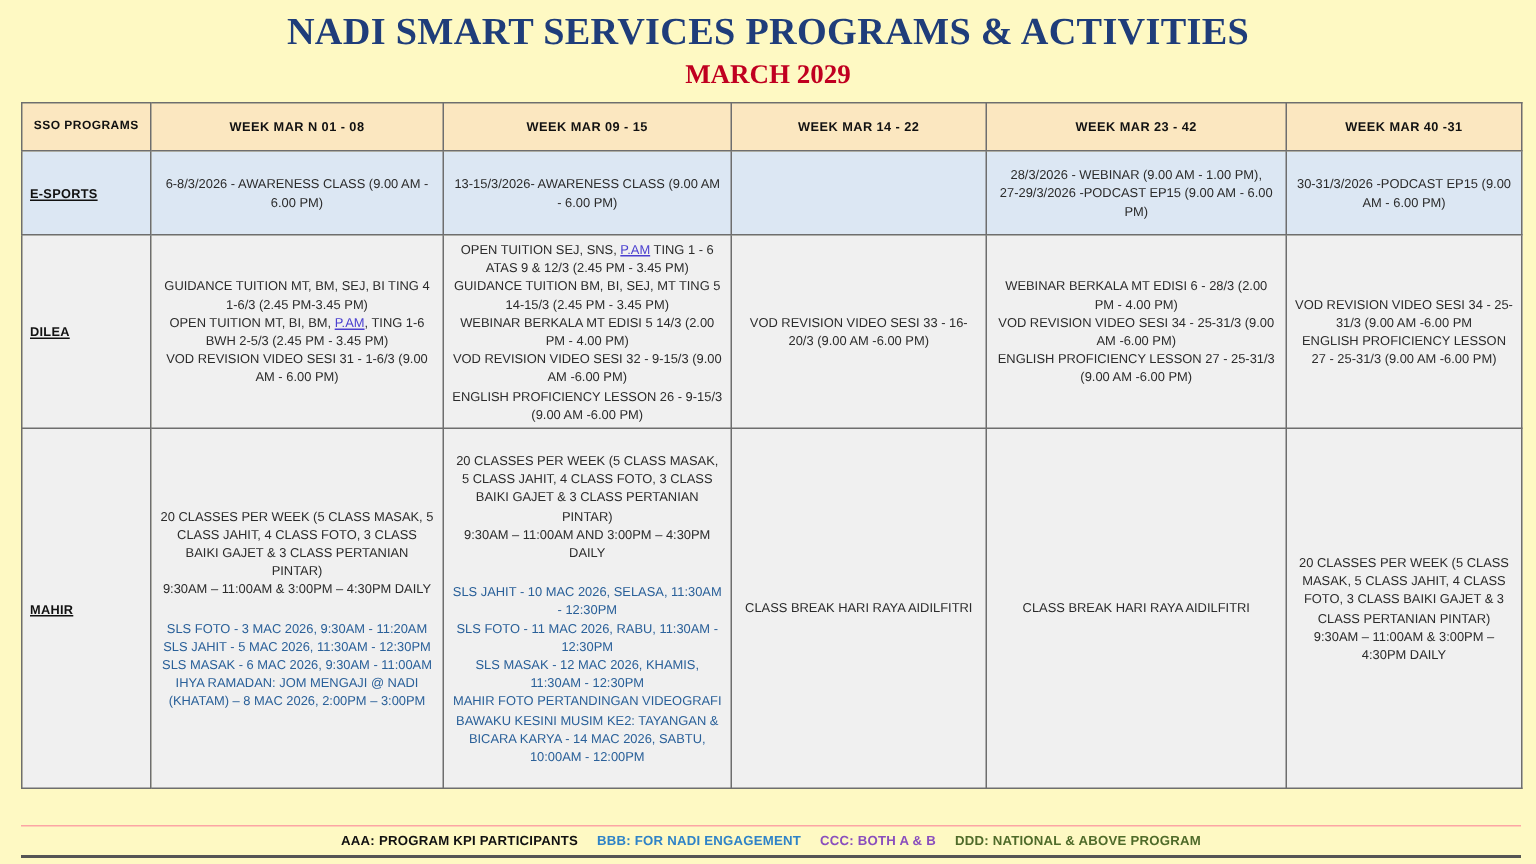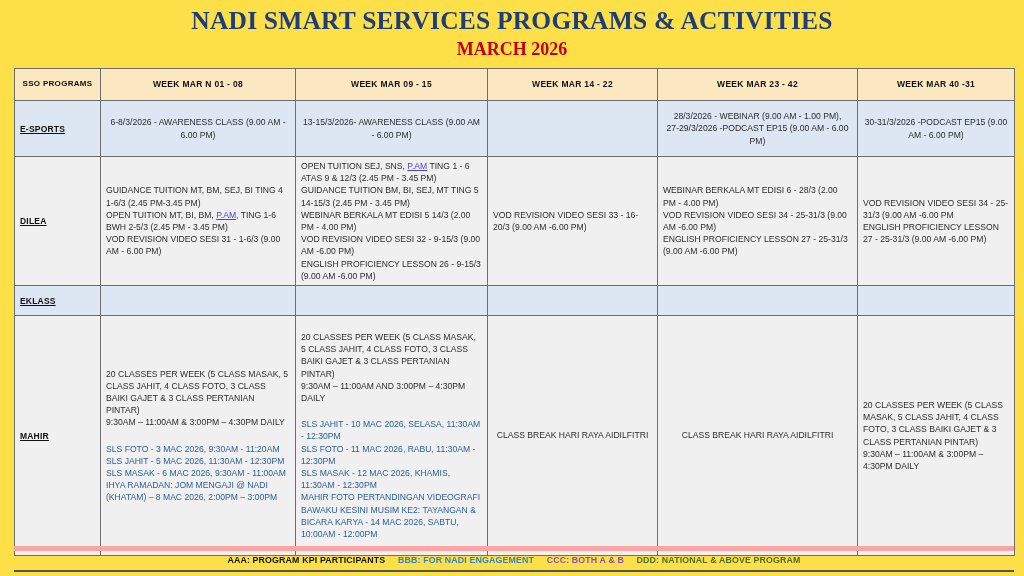--- a/index.html
+++ b/index.html
@@ -6,21 +6,21 @@
   html, body {
     margin: 0; padding: 0;
     width: 1024px; height: 576px;
     background: #ffffff;
     font-family: "Liberation Sans", sans-serif;
     overflow: hidden;
   }
   #page {
     position: relative;
     width: 1024px; height: 576px;
-    background: #fde047;
+    background: #fef9c3;
   }
   .title-block {
     text-align: center;
     padding-top: 6px;
   }
   .main-title {
     font-family: "Liberation Serif", serif;
     font-weight: bold;
     font-size: 25.5px;
     color: #1f3d7a;
@@ -84,41 +84,41 @@
 
   tr.blue td { background: #dce7f3; }
   tr.grey td { background: #f0f0f0; }
 
   td.cell {
     font-size: 8.6px;
     color: #2b2b2b;
     line-height: 1.42;
   }
   td.cell.center { text-align: center; }
-  td.cell.left { text-align: left; }
+  td.cell.left { text-align: center; }
 
   .blk { white-space: pre-line; }
   .blk + .blk { margin-top: 14px; }
   .blue-text { color: #2a6099; }
   .lnk {
     color: #4a3fcf;
     text-decoration: underline;
   }
 
   tr.esports td.cell { height: 56px; }
   tr.dilea td.cell { height: 128px; vertical-align: middle; }
   tr.eklass td { height: 30px; }
   tr.mahir td.cell { height: 240px; vertical-align: middle; }
 
   .footer {
     position: absolute;
     left: 14px;
     right: 10px;
     bottom: 4px;
-    border-top: 5px solid #fca5a5;
+    border-top: 1px solid #fca5a5;
     border-bottom: 2px solid #555555;
     padding: 4px 0 5px 0;
     text-align: center;
     font-size: 8.8px;
     font-weight: bold;
     letter-spacing: 0.15px;
     white-space: nowrap;
   }
   .footer span { margin: 0 5px; }
   .lg-aaa { color: #111111; }
@@ -126,21 +126,21 @@
   .lg-ccc { color: #8a4fbd; }
   .lg-ddd { color: #4f6b2a; }
 </style>
 </head>
 <body>
 
 <div id="page">
 
   <div class="title-block">
     <h1 class="main-title">NADI SMART SERVICES PROGRAMS &amp; ACTIVITIES</h1>
-    <h2 class="sub-title">MARCH 2026</h2>
+    <h2 class="sub-title">MARCH 2029</h2>
   </div>
 
   <table class="sched">
     <colgroup>
       <col class="c0">
         <col class="c1">
         <col class="c2">
         <col class="c3">
         <col class="c4">
         <col class="c5">
@@ -199,28 +199,20 @@
             <div class="blk">WEBINAR BERKALA MT EDISI 6 - 28/3 (2.00 PM - 4.00 PM)
 VOD REVISION VIDEO SESI 34 - 25-31/3 (9.00 AM -6.00 PM)
 ENGLISH PROFICIENCY LESSON 27 - 25-31/3 (9.00 AM -6.00 PM)</div>
           </td>
         <td class="cell left">
             <div class="blk">VOD REVISION VIDEO SESI 34 - 25-31/3 (9.00 AM -6.00 PM
 ENGLISH PROFICIENCY LESSON 27 - 25-31/3 (9.00 AM -6.00 PM)</div>
           </td>
       </tr>
 
-      <tr class="blue eklass">
-        <td class="prog-label">EKLASS</td>
-        <td class="cell"></td>
-        <td class="cell"></td>
-        <td class="cell"></td>
-        <td class="cell"></td>
-        <td class="cell"></td>
-      </tr>
 
       <tr class="grey mahir">
         <td class="prog-label">MAHIR</td>
         <td class="cell left">
           <div class="blk">20 CLASSES PER WEEK (5 CLASS MASAK, 5 CLASS JAHIT, 4 CLASS FOTO, 3 CLASS BAIKI GAJET &amp; 3 CLASS PERTANIAN PINTAR)
 9:30AM – 11:00AM &amp; 3:00PM – 4:30PM DAILY</div>
           <div class="blk blue-text">SLS FOTO - 3 MAC 2026, 9:30AM - 11:20AM
 SLS JAHIT - 5 MAC 2026, 11:30AM - 12:30PM
 SLS MASAK - 6 MAC 2026, 9:30AM - 11:00AM
 IHYA RAMADAN: JOM MENGAJI @ NADI (KHATAM) – 8 MAC 2026, 2:00PM – 3:00PM</div>

